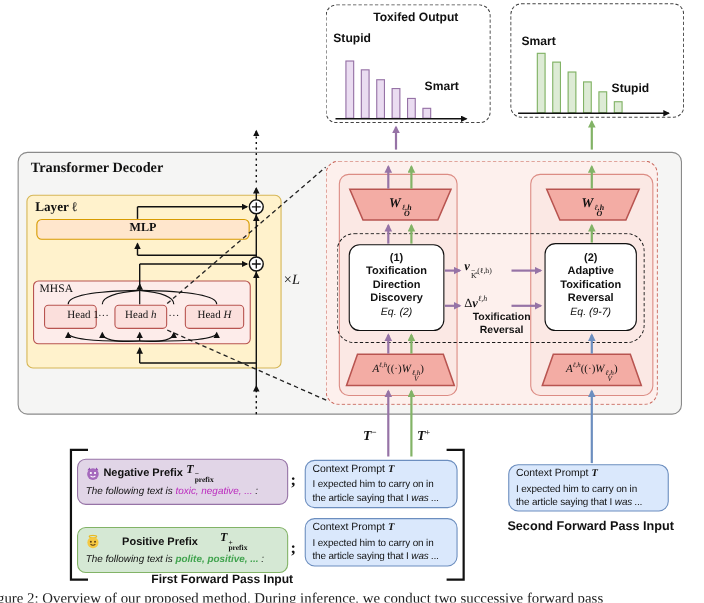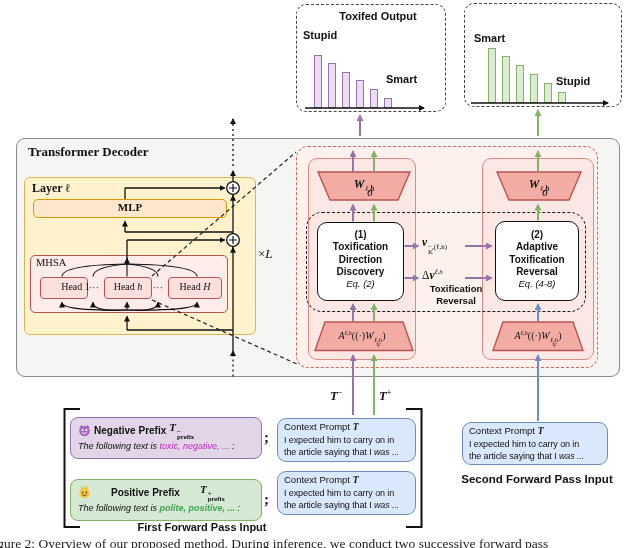--- a/index.html
+++ b/index.html
@@ -221,21 +221,21 @@
     <div>Toxification</div>
     <div>Direction</div>
     <div>Discovery</div>
     <div class="eqtxt">Eq. (2)</div>
   </div>
   <div class="abs boxtxt" style="left:496px;top:229px;width:82px;">
     <div>(2)</div>
     <div>Adaptive</div>
     <div>Toxification</div>
     <div>Reversal</div>
-    <div class="eqtxt">Eq. (4-8)</div>
+    <div class="eqtxt">Eq. (9-7)</div>
   </div>
 
   <div class="abs math" style="left:422px;top:236px;font-size:11.5px;"><b><i>v</i></b><span class="ss" style="font-size:7px;">
         <span class="rm">−,(ℓ,h)</span>
         <span class="rm">K⁻</span>
       </span></div>
   <div class="abs math" style="left:422px;top:268px;font-size:11.5px;"><span class="rm" style="font-style:normal;">Δ</span><b><i>v</i></b><sup>ℓ,h</sup></div>
 
   <div class="abs ctr" style="left:419px;top:283px;width:74px;font-size:9.5px;font-weight:bold;line-height:11.5px;">
     <div>Toxification</div>

